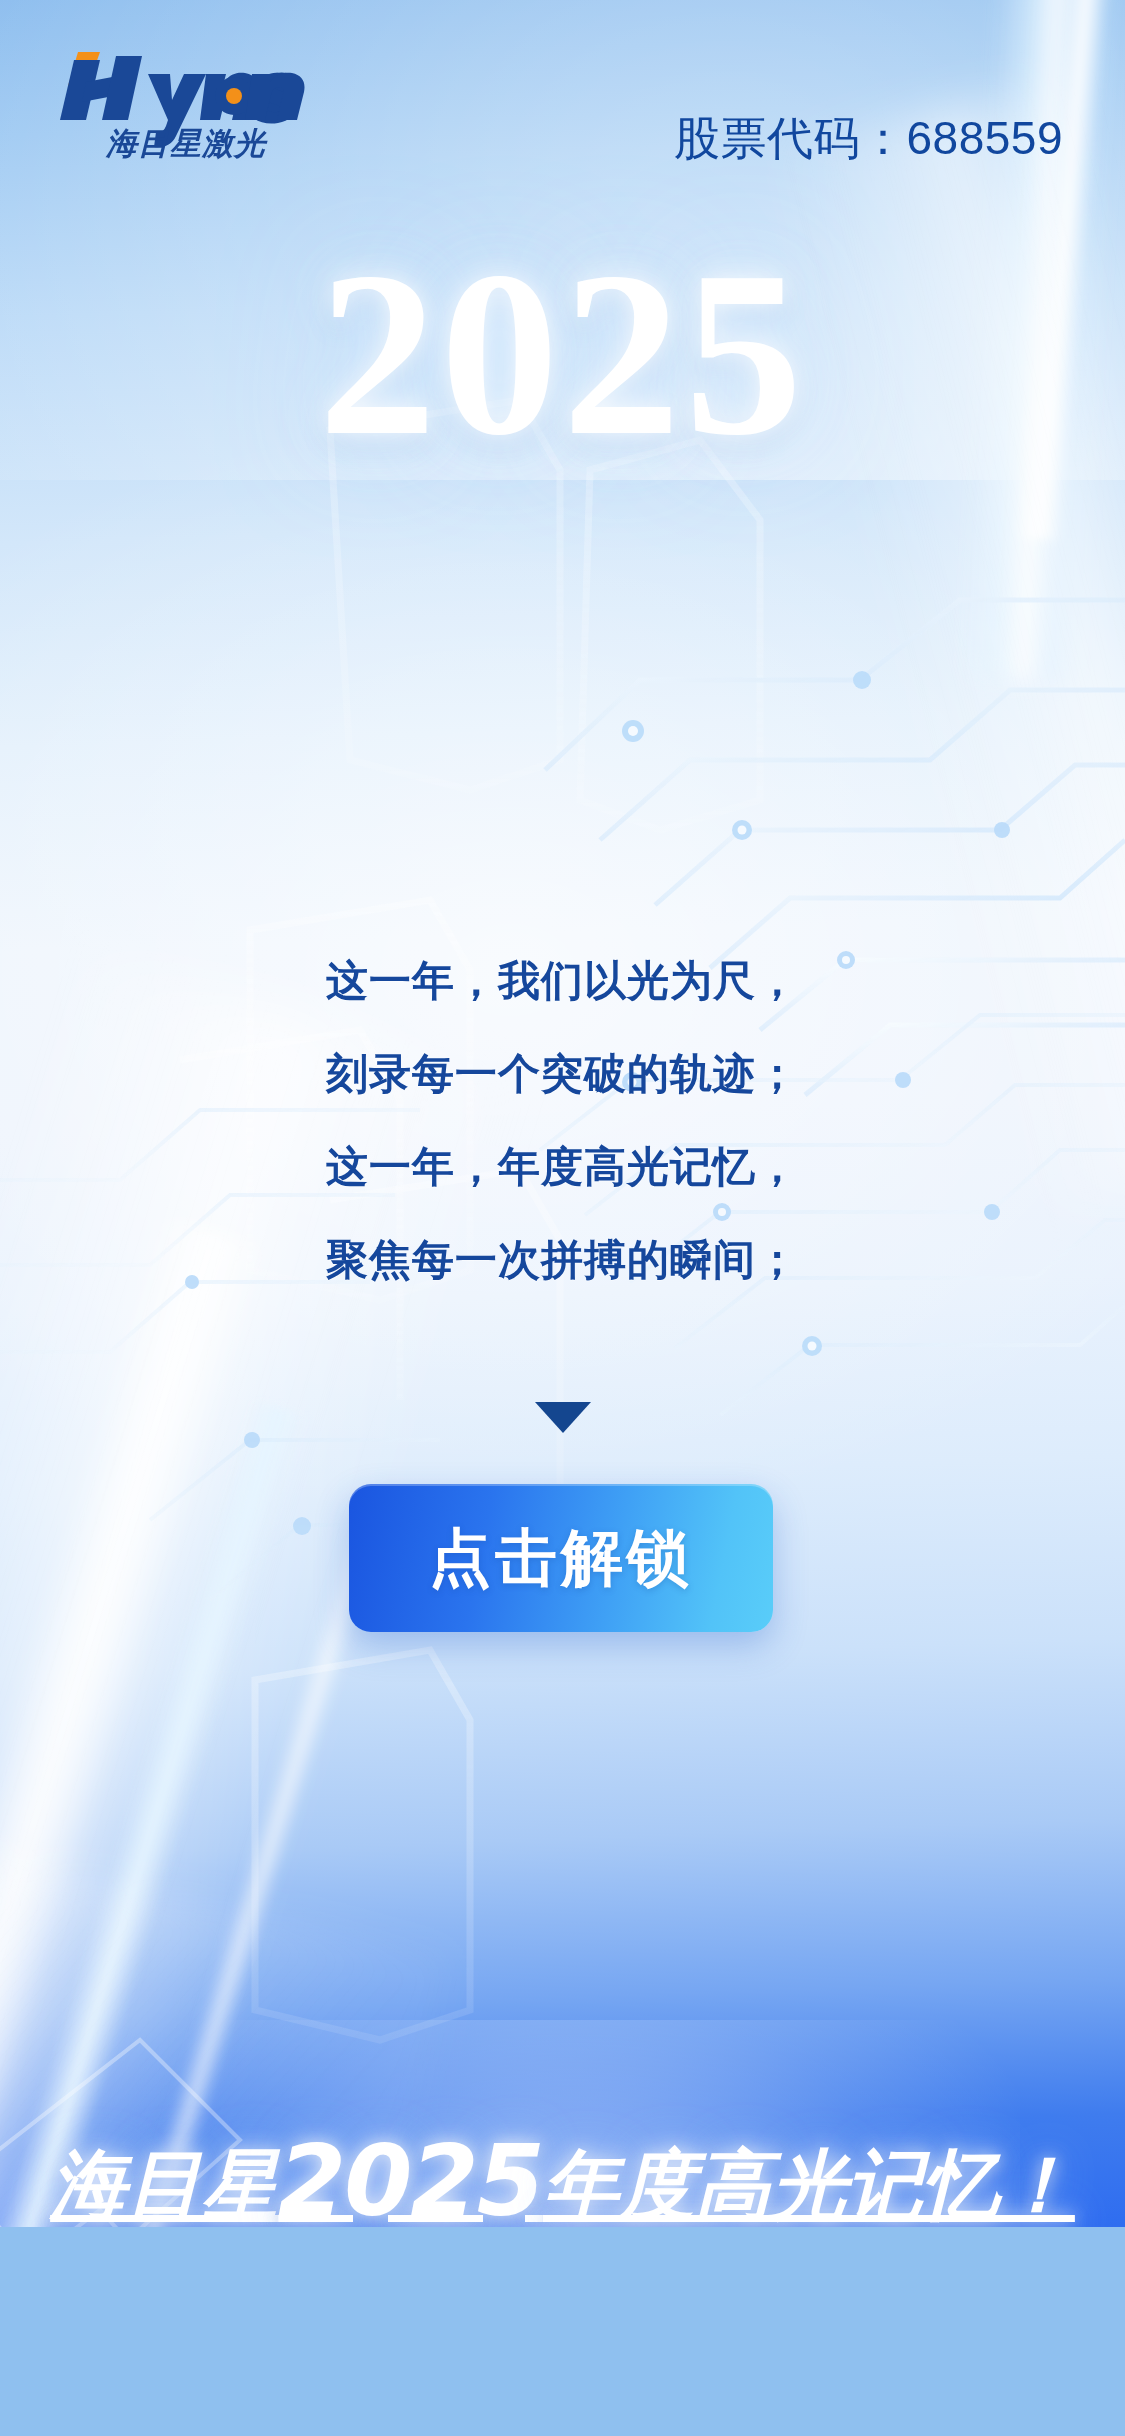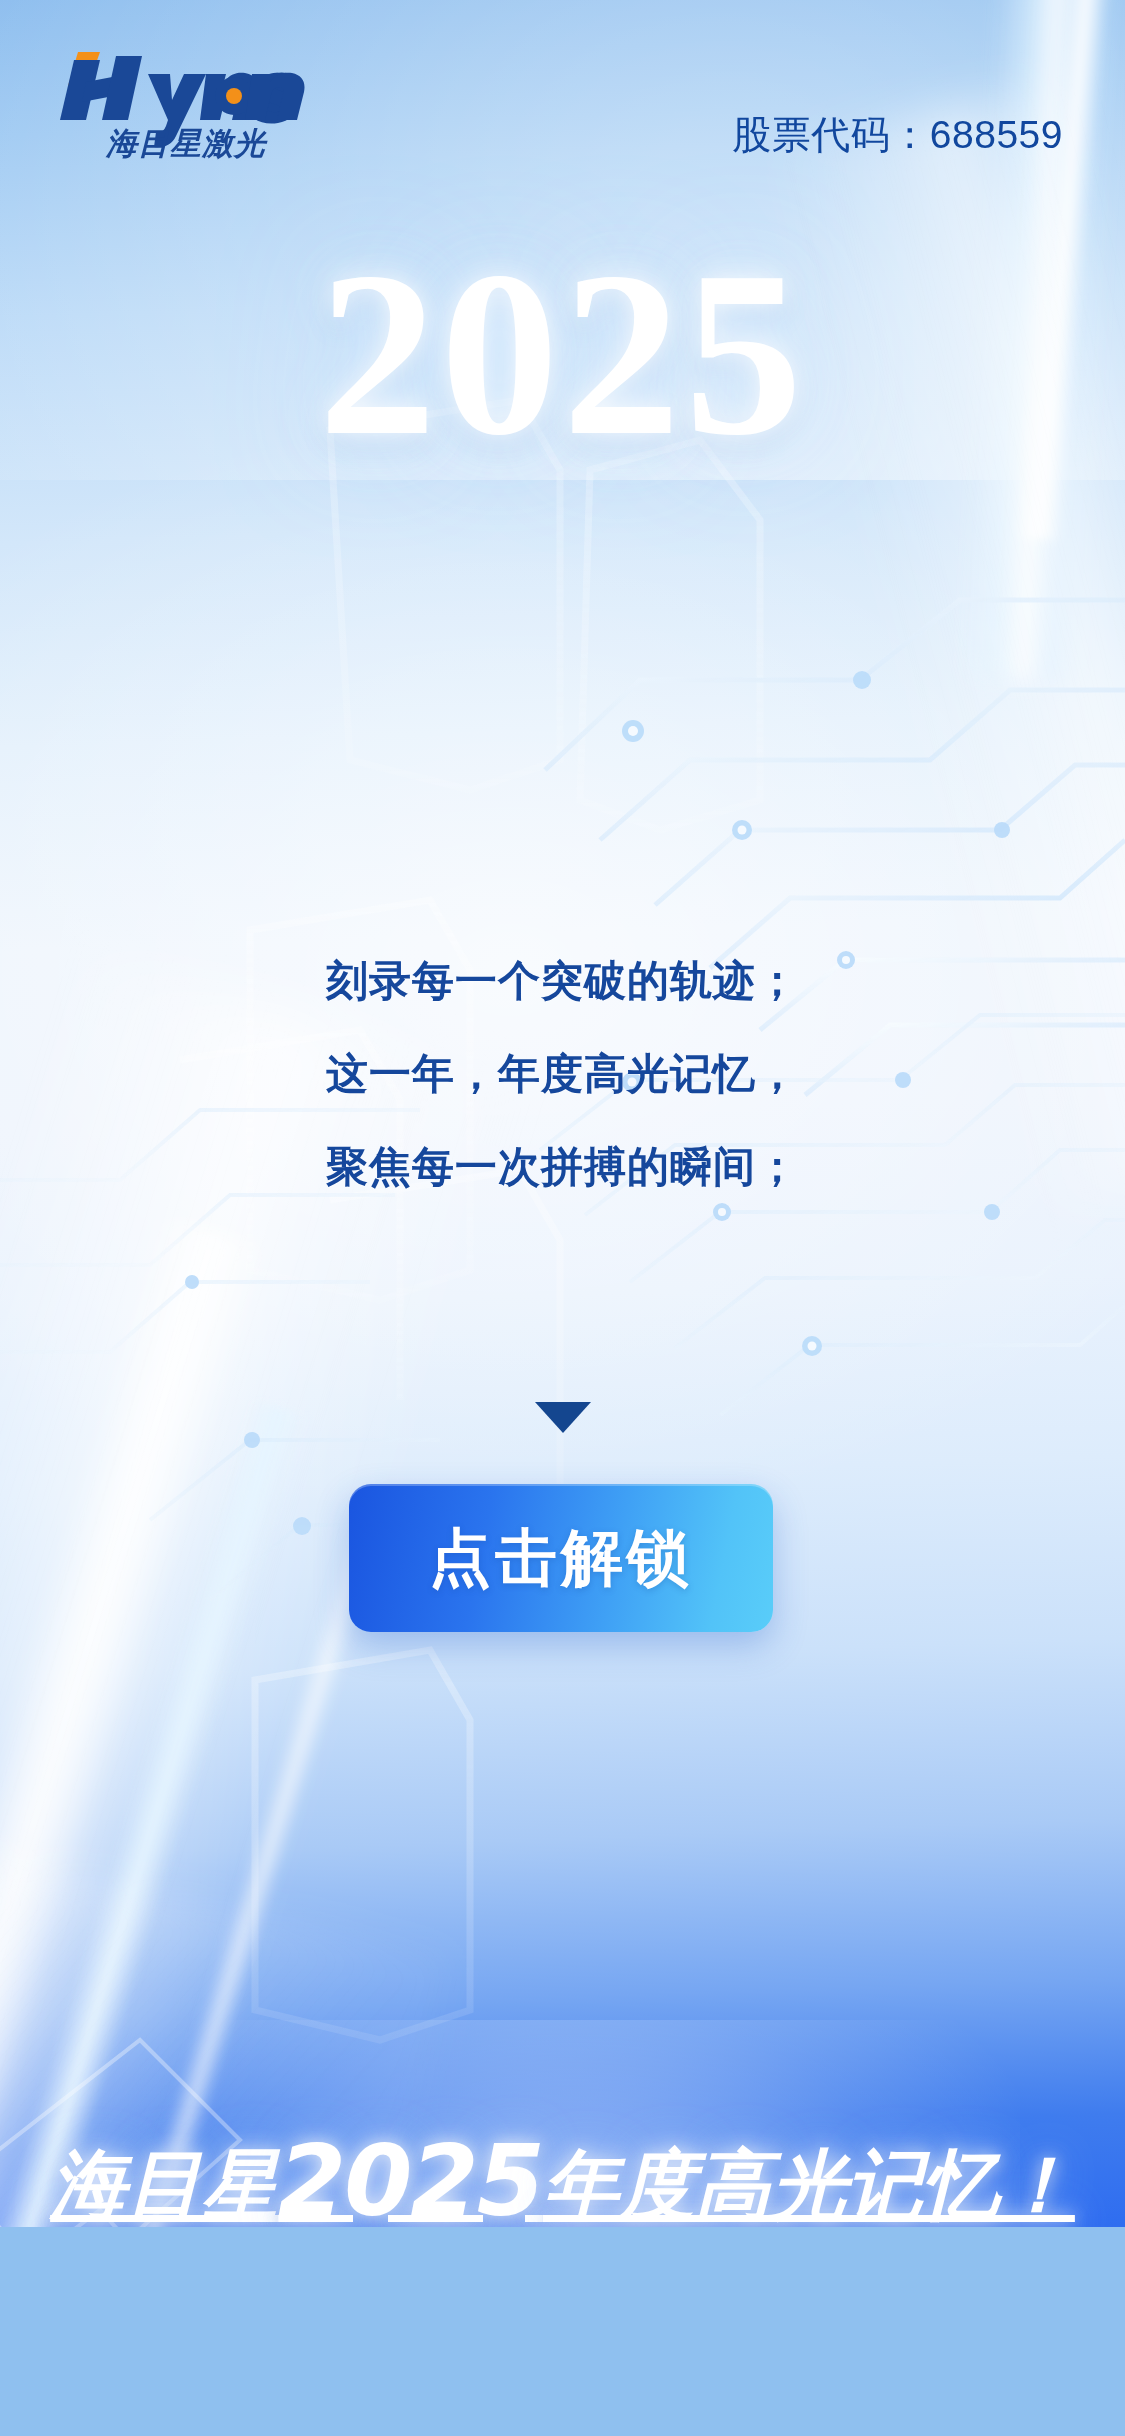--- a/index.html
+++ b/index.html
@@ -118,21 +118,21 @@
 
   
   .deco{position:absolute;inset:0;pointer-events:none;}
 
   
   .header{position:absolute;left:0;top:0;width:1125px;height:190px;}
   .logo{position:absolute;left:56px;top:44px;width:250px;height:118px;}
   .logo svg{display:block;}
   .stock-code{
     position:absolute;right:62px;top:108px;
-    font-size:39px;letter-spacing:.5px;
+    font-size:46px;letter-spacing:.5px;
     color:#11479e;white-space:nowrap;
     font-family:"Liberation Sans","DejaVu Sans",sans-serif;
   }
 
   
   .year-wrap{position:absolute;left:0;top:236px;width:1125px;text-align:center;}
   .year{
     display:inline-block;
     font-family:"Liberation Serif","DejaVu Serif",serif;
     font-size:236px;line-height:1;font-weight:700;
@@ -339,20 +339,21 @@
     </div>
 
     <div class="stock-code">股票代码：688559</div>
   </div>
 
   <div class="year-wrap">
     <span class="year">2025</span>
   </div>
 
   <div class="poem">
+    <p class="poem-line">这一年，我们以光为尺，</p>
     <p class="poem-line">刻录每一个突破的轨迹；</p>
     <p class="poem-line">这一年，年度高光记忆，</p>
     <p class="poem-line">聚焦每一次拼搏的瞬间；</p>
   </div>
 
   <div class="arrow"></div>
 
   <div class="cta">
     <span class="cta-label">点击解锁</span>
   </div>

